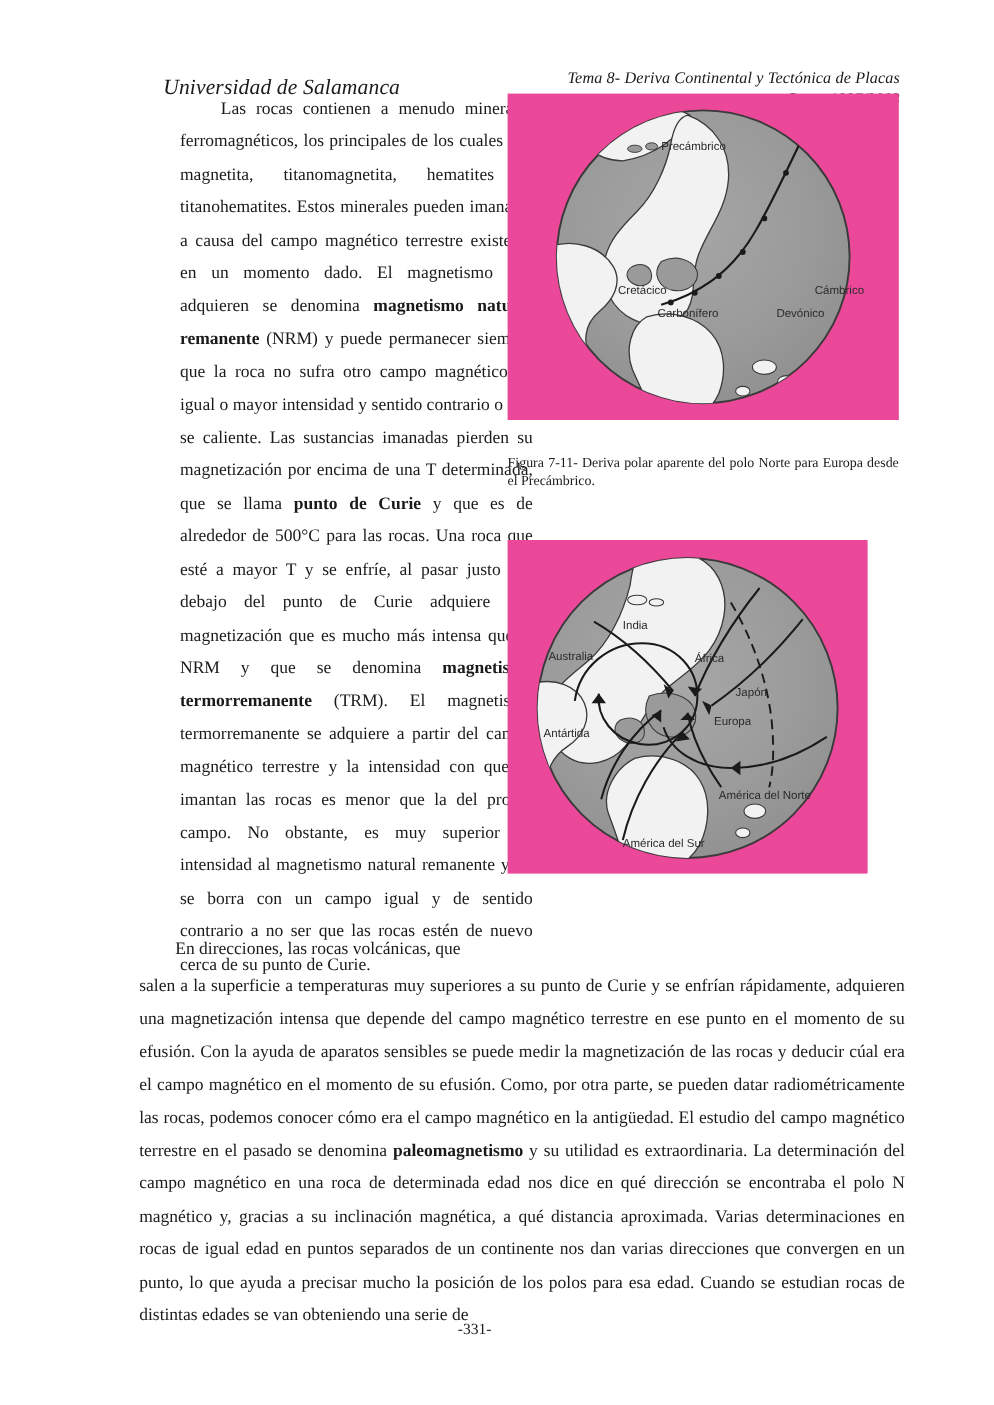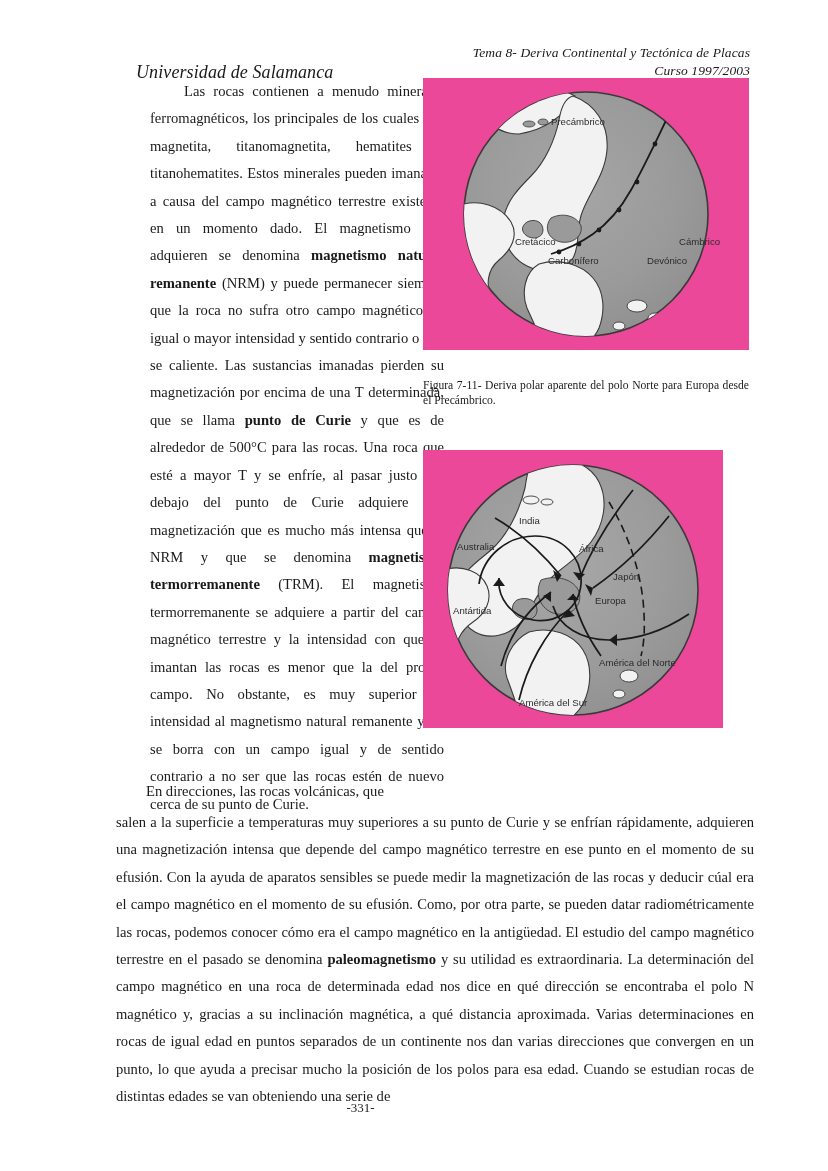--- a/index.html
+++ b/index.html
@@ -34,21 +34,21 @@
     position: absolute;
     left: 24px;
     top: 18px;
     font-style: italic;
     font-size: 18px;
     letter-spacing: .1px;
   }
   .runhead-right {
     position: absolute;
     right: 0;
-    top: 0;
+    top: 12px;
     text-align: right;
     font-style: italic;
     font-size: 13.5px;
     line-height: 18px;
     letter-spacing: .1px;
   }
 
   
   .col-left {
     position: absolute;
@@ -133,20 +133,21 @@
   .col-full p { margin: 4px; }
 
   
   .folio {
     position: absolute;
     top: 1100px;
     left: 0;
     width: 721px;
     text-align: center;
     font-size: 13px;
+    padding-left: 35px;
   }
 
   b, .bold { font-weight: bold; }
 
   .globe-label {
     font-family: "Liberation Sans", sans-serif;
     font-size: 9.6px;
     fill: #2b2b2b;
   }
 </style>

